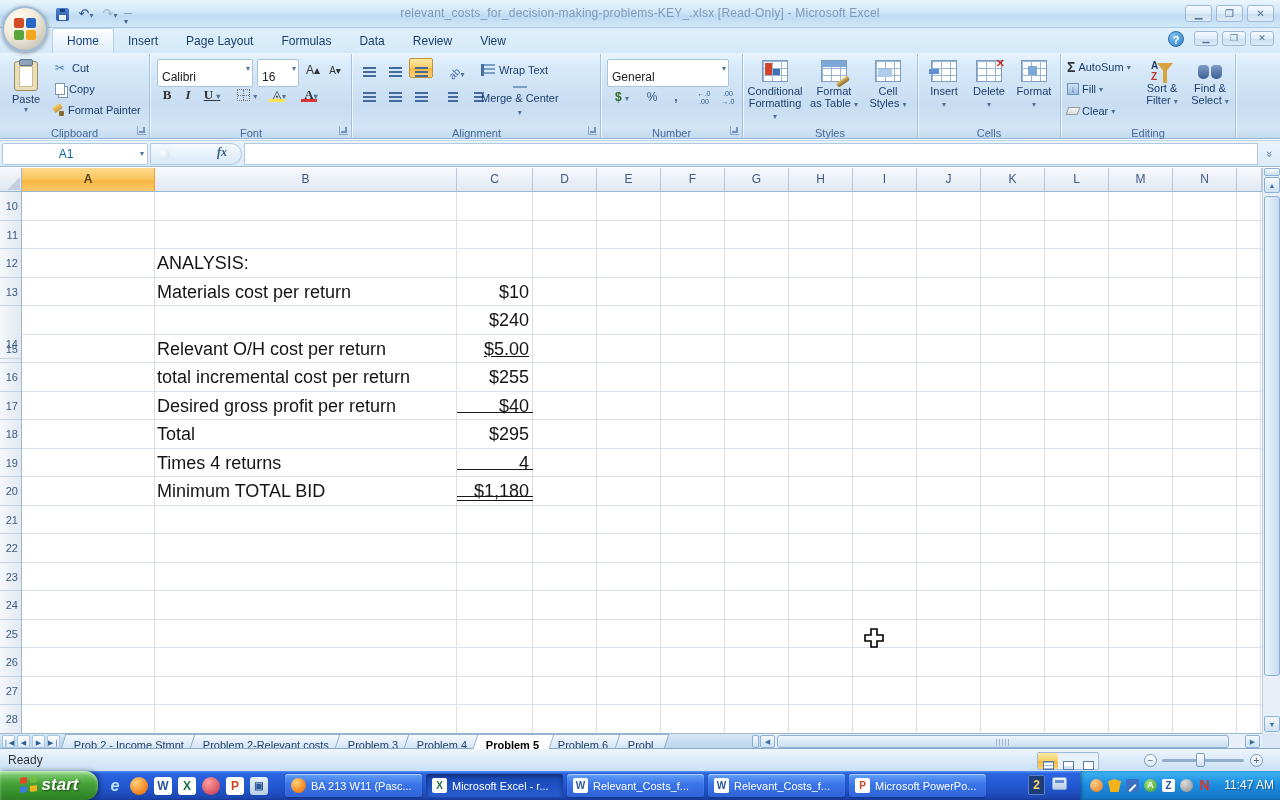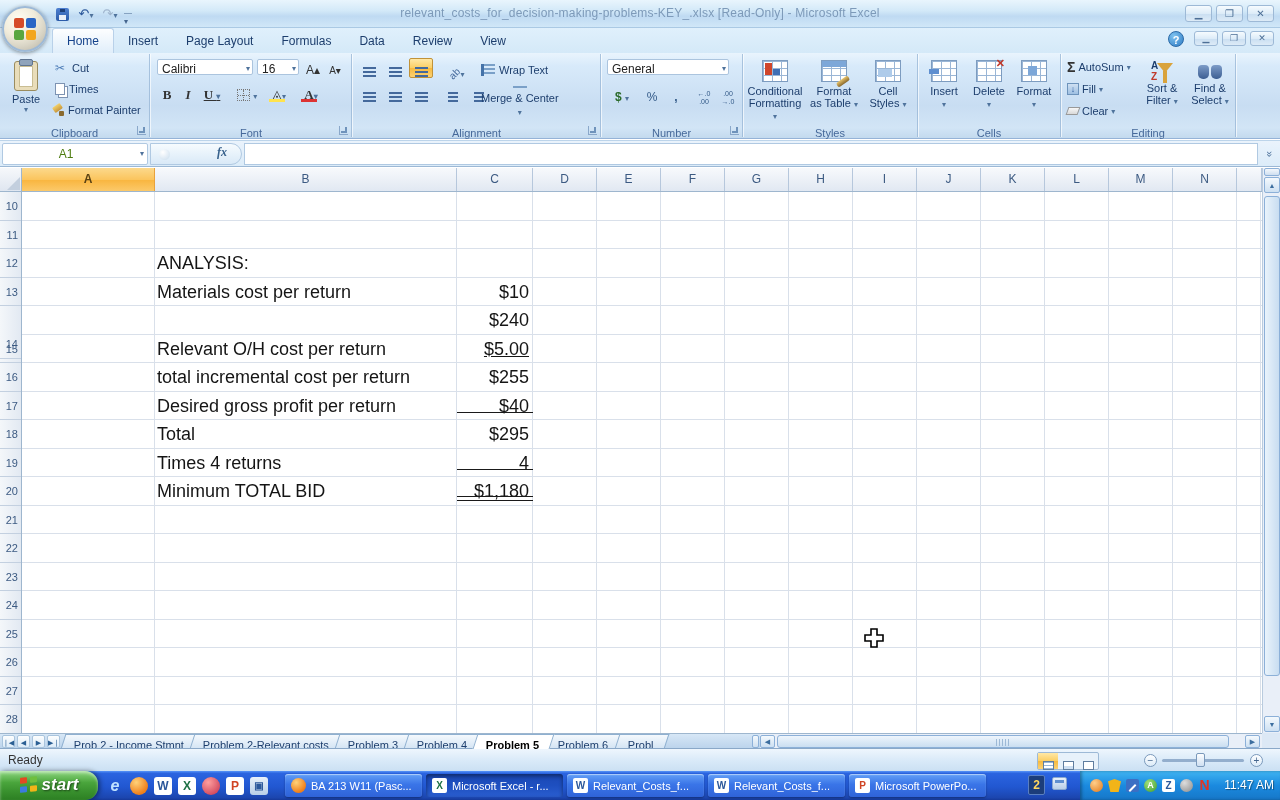--- a/index.html
+++ b/index.html
@@ -57,21 +57,21 @@
   .clipboard-icon::after{content:"";position:absolute;left:4px;top:4px;right:4px;bottom:3px;background:#fff;border:1px solid #c9bd93;}
   .clip-small{display:flex;flex-direction:column;position:absolute;left:52px;top:5px;gap:4px;}
   .sbtn{display:flex;align-items:center;gap:4px;height:17px;white-space:nowrap;}
   .si{width:16px;text-align:center;font-size:12px;color:#4a7ab5;}
   .copy-ic{position:relative;width:10px;height:12px;background:#fff;border:1px solid #7d93b2;margin-left:3px;box-shadow:3px 3px 0 -1px #fff,3px 3px 0 0 #7d93b2;}
   .fp-ic{position:relative;width:12px;height:12px;}
   .fp-ic::before{content:"";position:absolute;left:1px;top:1px;width:9px;height:6px;background:linear-gradient(#f2d06b,#c8973c);transform:rotate(-35deg);border-radius:1px;}
   .fp-ic::after{content:"";position:absolute;right:0;bottom:0;width:5px;height:5px;background:#8a6a2f;border-radius:1px;}
 
   
-  .combo{position:absolute;background:#fff;border:1px solid #abc4de;border-radius:2px;font-size:12px;color:#222;line-height:18px;padding:0 4px;height:16px;}
+  .combo{position:absolute;background:#fff;border:1px solid #abc4de;border-radius:2px;font-size:12px;color:#222;line-height:18px;padding:8px 4px;height:28px;}
   .combo .ca{position:absolute;right:2px;top:0;font-size:8px;color:#4f739c;line-height:18px;}
   .fbtn{position:absolute;top:30px;height:21px;border:1px solid transparent;border-radius:2px;text-align:center;font-size:13px;line-height:19px;color:#333;}
   .fserif{font-family:"Liberation Serif",serif;font-weight:bold;}
   .underbar{position:absolute;left:3px;right:7px;bottom:2px;height:3px;}
   .grow-ic{font-size:12px;color:#333;}
   .dotsq{display:inline-block;width:13px;height:12px;border:1px dotted #777;position:relative;top:2px;}
   .dotsq::before{content:"";position:absolute;left:50%;top:0;bottom:0;width:0;border-left:1px dotted #777;}
   .dotsq::after{content:"";position:absolute;top:50%;left:0;right:0;height:0;border-top:1px dotted #777;}
 
   
@@ -112,21 +112,21 @@
   .az-ic .z{position:absolute;left:0;bottom:0;font-size:10px;font-weight:bold;color:#c0392b;}
   .funnel{position:absolute;right:0;top:3px;width:0;height:0;border-left:8px solid transparent;border-right:8px solid transparent;border-top:10px solid #d9a33c;}
   .funnel::after{content:"";position:absolute;left:-2px;top:-2px;width:4px;height:12px;background:#d9a33c;}
   .binoc{position:relative;width:24px;height:20px;margin:1px auto;}
   .binoc::before,.binoc::after{content:"";position:absolute;top:4px;width:11px;height:14px;border-radius:4px 4px 5px 5px;background:linear-gradient(#7d9cc8,#3c5e92);}
   .binoc::before{left:0;} .binoc::after{right:0;}
 
   
   #formulabar{position:absolute;left:0;top:140px;width:1280px;height:27px;background:linear-gradient(#eaf3fc,#dcecf9);border-top:1px solid #bcd4ea;border-bottom:1px solid #9cb8d5;}
   #namebox{position:absolute;left:2px;top:2px;width:146px;height:22px;background:#fff;border:1px solid #b0c9e2;border-radius:2px;}
-  #namebox .txt{position:absolute;left:0;right:18px;text-align:center;font-size:12px;color:#4d7c0f;line-height:20px;}
+  #namebox .txt{position:absolute;left:0;right:18px;text-align:center;font-size:12px;color:#0369a1;line-height:20px;}
   #namebox .arr{position:absolute;right:3px;top:0;font-size:8px;color:#4f739c;line-height:20px;}
   #fxpill{position:absolute;left:150px;top:2px;width:92px;height:22px;background:linear-gradient(#f6fbfe,#d9e9f7);border:1px solid #b0c9e2;border-radius:0 11px 11px 0;}
   #fxpill .dot{position:absolute;left:8px;top:5px;width:11px;height:11px;border-radius:50%;background:radial-gradient(circle at 35% 30%,#fff,#c9dced);}
   #fxpill .fx{position:absolute;right:14px;top:1px;font-family:"Liberation Serif",serif;font-style:italic;font-weight:bold;font-size:12px;color:#37618c;}
   #formulafield{position:absolute;left:244px;top:2px;width:1014px;height:22px;background:#fff;border:1px solid #b0c9e2;}
   #fb-expand{position:absolute;right:3px;top:4px;width:14px;height:18px;color:#4f739c;font-size:11px;transform:rotate(90deg);line-height:18px;text-align:center;}
 
   
   #corner{position:absolute;left:0;top:168px;width:22px;height:24px;background:linear-gradient(#f6f8fb,#dfe6f0);border-right:1px solid #9eb6ce;border-bottom:1px solid #9eb6ce;}
   #corner::after{content:"";position:absolute;right:1px;bottom:1px;border-left:13px solid transparent;border-bottom:13px solid #c3cfde;}
@@ -281,21 +281,21 @@
         <div class="rlabel">Paste</div>
         <div class="darr">▾</div>
       </div>
       <div class="clip-small">
         <div class="sbtn">
             <span class="si">✂</span>
             <span class="rlabel">Cut</span>
           </div>
         <div class="sbtn">
             <span class="copy-ic"></span>
-            <span class="rlabel">Times</span>
+            <span class="rlabel">Copy</span>
           </div>
         <div class="sbtn">
             <span class="fp-ic"></span>
             <span class="rlabel">Format Painter</span>
           </div>
       </div>
       <div class="glabel-row"><span class="glabel">Clipboard</span></div>
       <div class="launcher"></div>
     </div>
 

